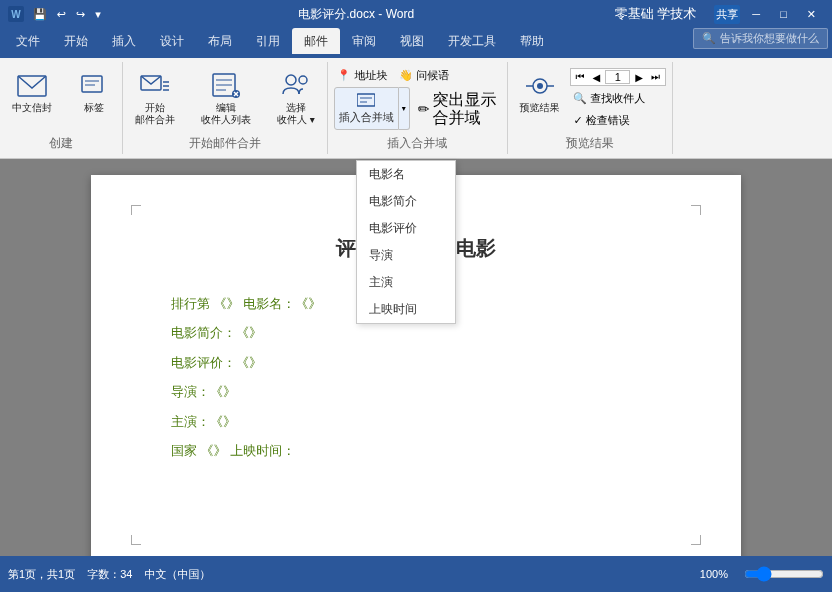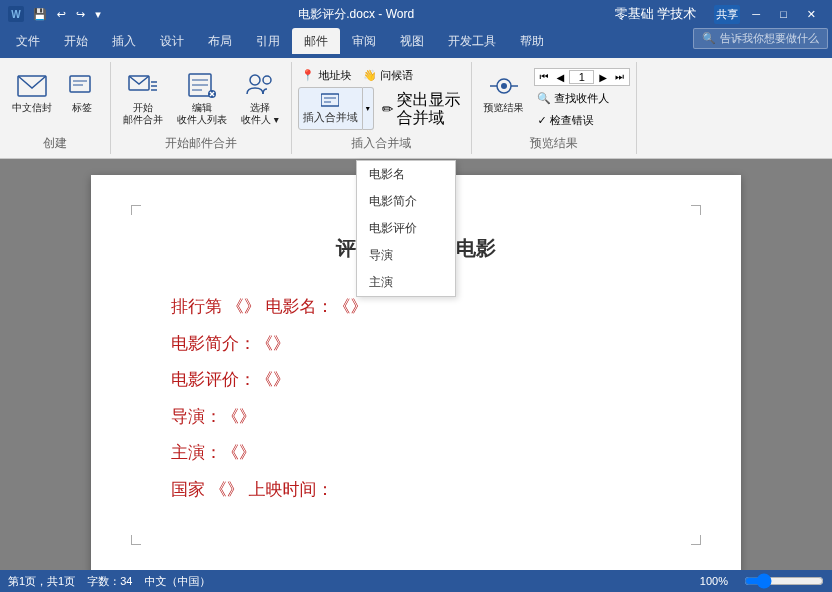--- a/index.html
+++ b/index.html
@@ -99,29 +99,29 @@
     .corner-br { bottom: 30px; right: 40px; border-width: 0 1px 1px 0; }
 
     .page-title {
       text-align: center;
       font-size: 20px;
       font-weight: bold;
       color: #333;
       margin-bottom: 30px;
     }
     .doc-line {
-      font-size: 17px;
-      color: #b91c1c;
+      font-size: 13px;
+      color: #4d7c0f;
       margin-bottom: 6px;
       line-height: 1.8;
     }
 
     
     .status-bar {
-      height: 22px;
+      height: 36px;
       background: #2b579a;
       display: flex;
       align-items: center;
       padding: 0 8px;
       color: white;
       font-size: 11px;
       gap: 12px;
     }
     .status-right { margin-left: auto; display: flex; align-items: center; gap: 16px; }
 
@@ -155,21 +155,21 @@
     }
 
     .group-wrapper {
       display: flex;
       flex-direction: column;
       border-right: 1px solid #d0d0d0;
       padding: 4px 6px 2px 6px;
     }
     .group-body {
       display: flex;
-      gap: 2px;
+      gap: 14px;
       flex: 1;
     }
     .group-footer {
       font-size: 12px;
       color: #666;
       text-align: center;
       margin-top: 2px;
       padding-top: 2px;
       border-top: 1px solid transparent;
     }
@@ -406,20 +406,21 @@
     </div>
 
   </div>
 
   <div class="dropdown-menu">
     <div class="dropdown-item">电影名</div>
     <div class="dropdown-item">电影简介</div>
     <div class="dropdown-item">电影评价</div>
     <div class="dropdown-item">导演</div>
     <div class="dropdown-item">主演</div>
+    <div class="dropdown-item">上映时间</div>
   </div>
 
   <div class="doc-wrapper">
     <div class="page">
       <div class="corner-mark corner-tl"></div>
       <div class="corner-mark corner-tr"></div>
       <div class="corner-mark corner-bl"></div>
       <div class="corner-mark corner-br"></div>
 
       <div class="page-title">评价最好的部电影</div>

